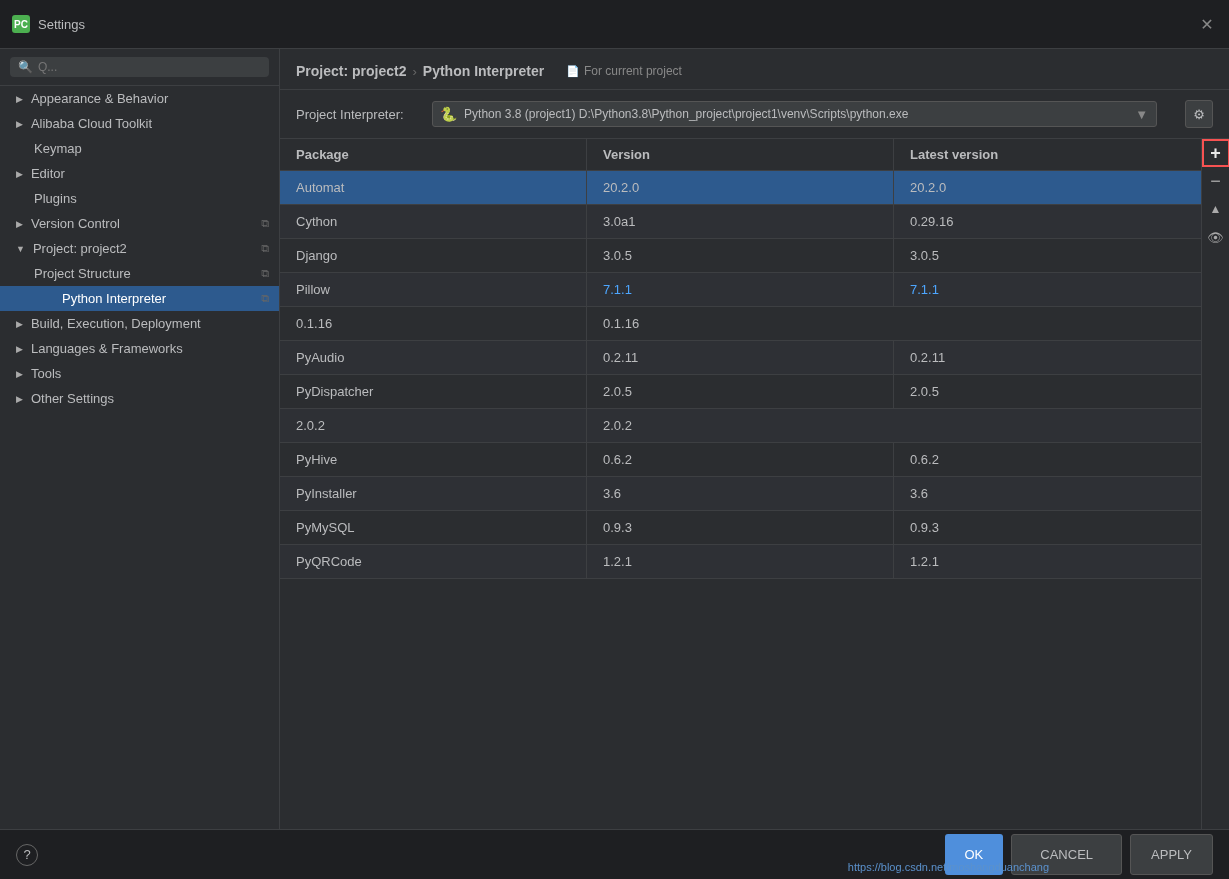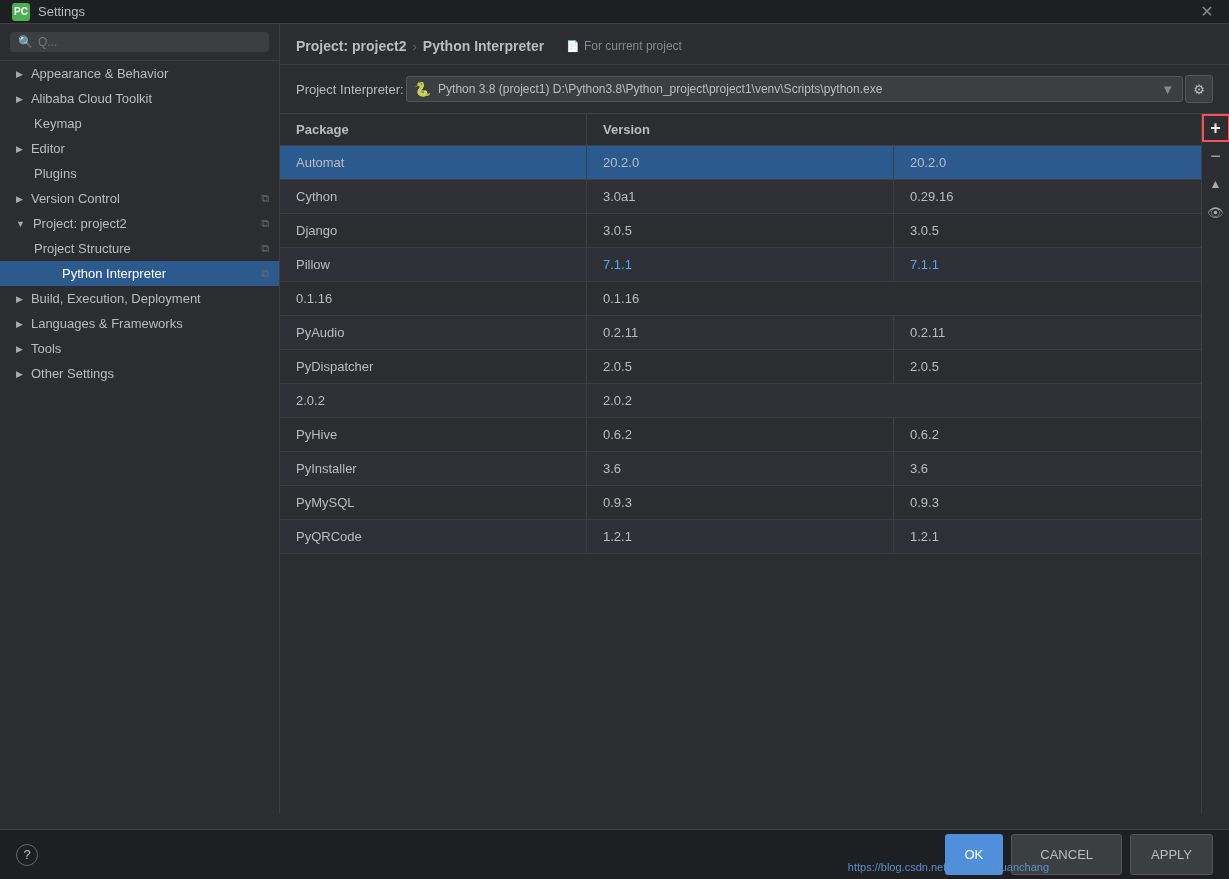--- a/index.html
+++ b/index.html
@@ -10,21 +10,21 @@
       font-family: 'Segoe UI', Arial, sans-serif;
       font-size: 13px;
       color: #bbbcbe;
       overflow: hidden;
       position: relative;
     }
 
     
     .title-bar {
       background: #1e1f22;
-      height: 24px;
+      height: 49px;
       display: flex;
       align-items: center;
       padding: 0 12px;
       border-bottom: 1px solid #3d3f42;
       position: relative;
     }
     .title-bar-icon {
       width: 18px;
       height: 18px;
       background: #4CAF50;
@@ -160,21 +160,21 @@
     }
     .breadcrumb-scope-icon {
       font-size: 11px;
     }
 
     
     .interpreter-row {
       display: flex;
       align-items: center;
       padding: 10px 16px;
-      gap: 2px;
+      gap: 28px;
       flex-shrink: 0;
       border-bottom: 1px solid #3d3f42;
     }
     .interpreter-label {
       color: #bbbcbe;
       font-size: 13px;
       flex-shrink: 0;
     }
     .interpreter-dropdown {
       flex: 1;
@@ -506,20 +506,21 @@
       </div>
       <div class="interpreter-gear-btn">⚙</div>
     </div>
 
     <div class="package-table-wrap">
       <div class="package-table">
 
         <div class="table-header">
           <div class="table-header-cell">Package</div>
           <div class="table-header-cell">Version</div>
+          <div class="table-header-cell">Latest version</div>
         </div>
 
         <div id="table-rows-container">
             <div class="table-row highlighted">
               <div class="table-cell">Automat</div>
               <div class="table-cell">20.2.0</div>
               <div class="table-cell">20.2.0</div>
             </div>
             <div class="table-row">
               <div class="table-cell">Cython</div>

